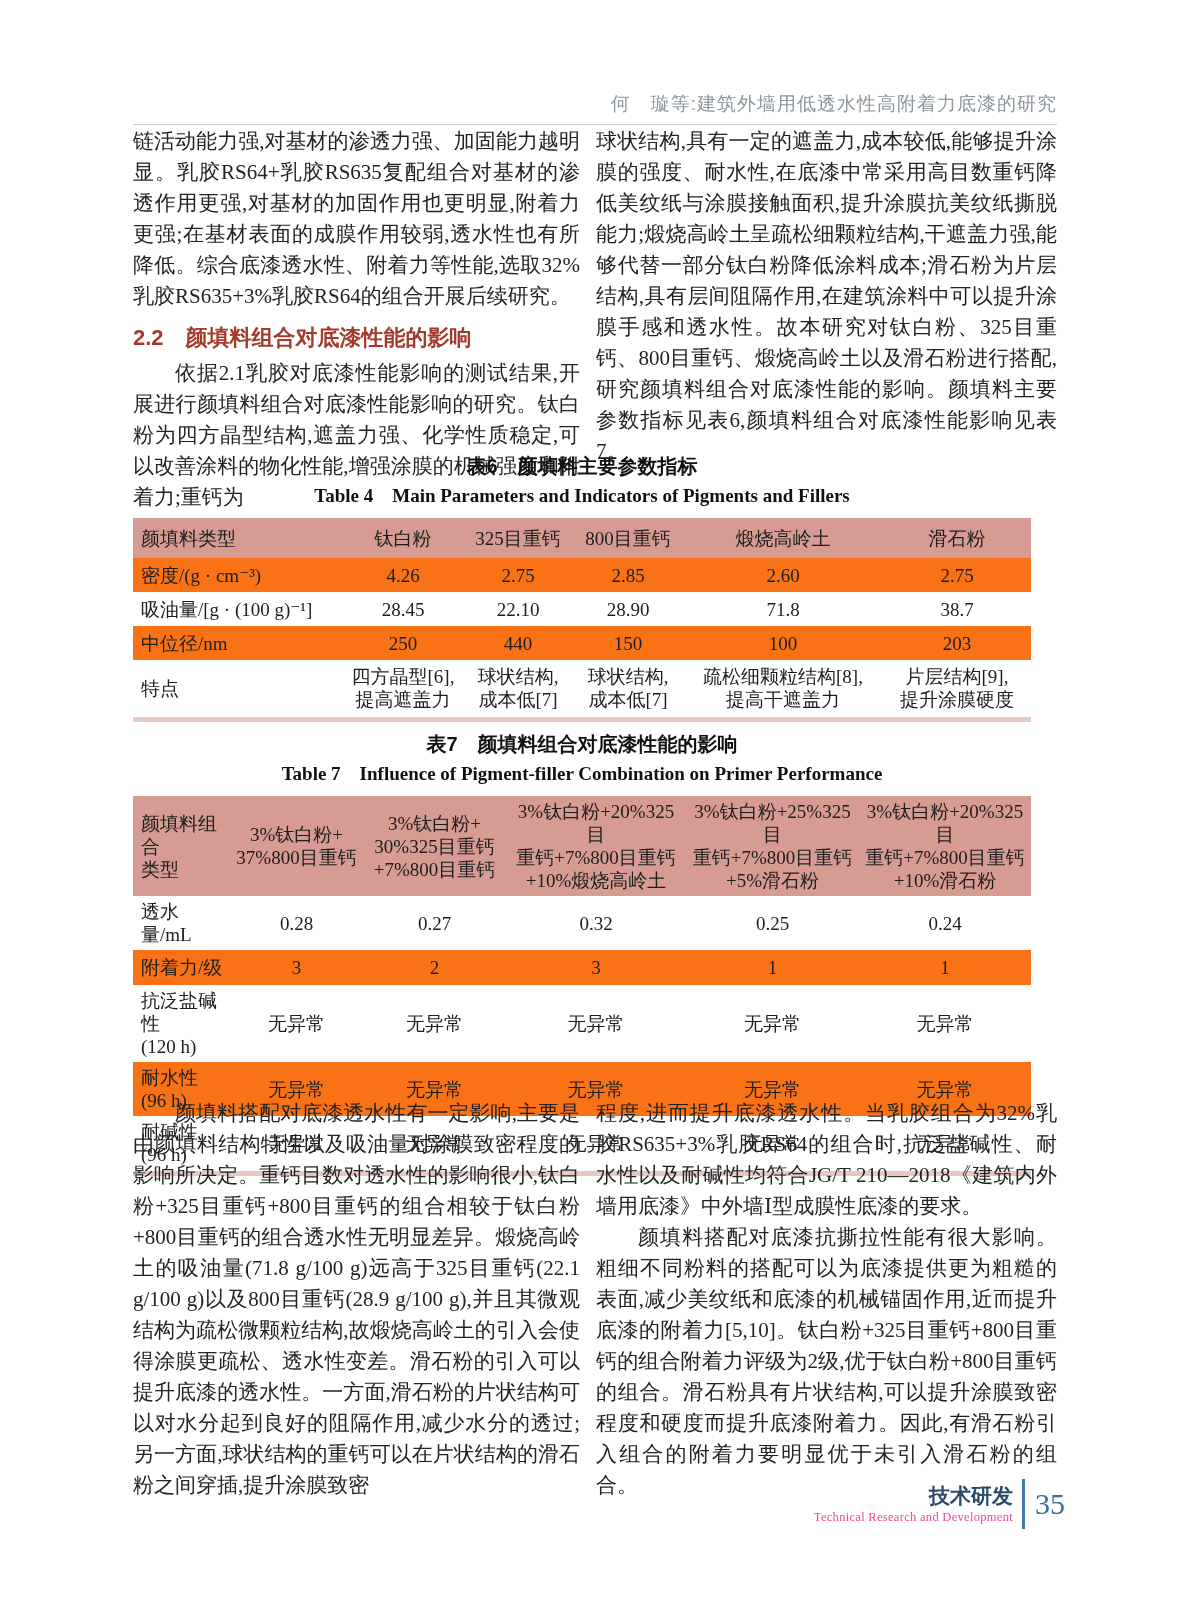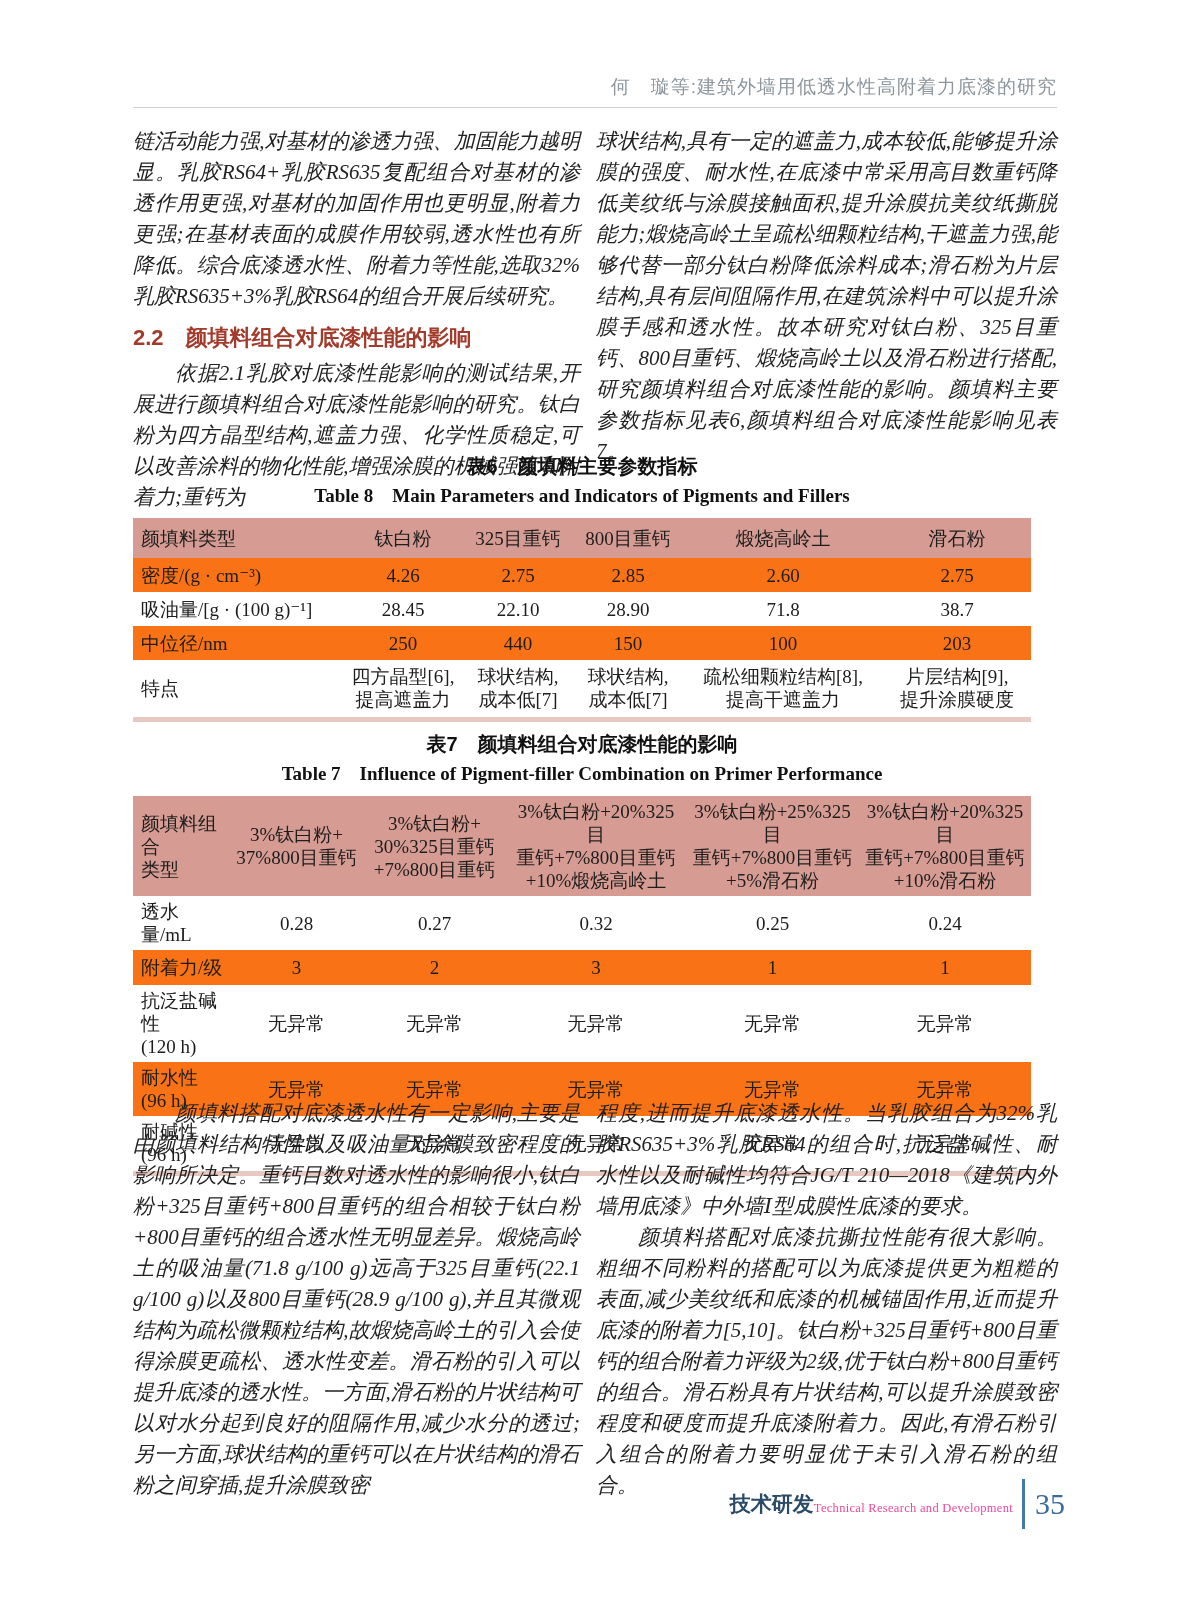--- a/index.html
+++ b/index.html
@@ -6,37 +6,37 @@
   .page{
     position:relative;
     width:1187px;height:1600px;
     background:#ffffff;
     font-family:"Liberation Serif","DejaVu Serif",serif;
     color:#222222;
     overflow:hidden;
   }
   
   .s-header{
-    position:absolute;top:0;left:133px;width:924px;height:100px;
+    position:absolute;top:17px;left:133px;width:924px;height:100px;
     border-bottom:1px solid #ccd1d5;
     display:flex;align-items:flex-end;justify-content:flex-end;
     padding-bottom:7px;box-sizing:content-box;
   }
   .running-title{
     font-family:"Liberation Sans","DejaVu Sans",sans-serif;
     font-size:19px;color:#8d969d;letter-spacing:1px;
   }
   
   .cols{position:absolute;left:133px;width:924px;display:flex;justify-content:space-between;}
   .s-top{top:126px;}
   .s-bottom{top:1098px;}
   .col-l{width:447px;}
   .col-r{width:461px;}
   .para{
-    font-size:21px;line-height:31px;text-align:justify;margin:0;font-style:italic;
+    font-size:21px;line-height:31px;text-align:justify;margin:0;
   }
   .indent{text-indent:2em;}
   .sec-heading{
     font-family:"Liberation Sans","DejaVu Sans",sans-serif;
     font-size:22px;font-weight:bold;color:#a23b2c;
     margin:11px 0 5px 0;line-height:30px;
   }
   
   .s-table6{position:absolute;top:453px;left:133px;width:924px;}
   .s-table7{position:absolute;top:731px;left:133px;width:924px;}
@@ -80,21 +80,21 @@
   #table7 col:nth-child(3){width:143px;}
   #table7 col:nth-child(4){width:180px;}
   #table7 col:nth-child(5){width:173px;}
   #table7 col:nth-child(6){width:172px;}
   .table-bar{width:898px;height:5px;background:#e8c9c2;margin-top:1px;}
   
   .s-footer{
     position:absolute;top:1479px;right:122px;
     display:flex;align-items:center;
   }
-  .footer-txt{display:flex;flex-direction:row;align-items:flex-end;}
+  .footer-txt{display:flex;flex-direction:column;align-items:flex-end;}
   .footer-zh{
     font-family:"Liberation Sans","DejaVu Sans",sans-serif;
     font-size:21px;font-weight:bold;color:#2a4a68;line-height:26px;
   }
   .footer-en{
     font-size:12.5px;color:#ec4899;line-height:17px;letter-spacing:.3px;
   }
   .footer-bar{width:3px;height:50px;background:#4579a8;margin:0 10px 0 9px;}
   .page-num{
     font-size:30px;color:#3a6b9e;line-height:50px;
@@ -115,21 +115,21 @@
       <div class="sec-heading">2.2　颜填料组合对底漆性能的影响</div>
       <p class="para indent">依据2.1乳胶对底漆性能影响的测试结果,开展进行颜填料组合对底漆性能影响的研究。钛白粉为四方晶型结构,遮盖力强、化学性质稳定,可以改善涂料的物化性能,增强涂膜的机械强度和附着力;重钙为</p>
     </div>
     <div class="col-r">
       <p class="para">球状结构,具有一定的遮盖力,成本较低,能够提升涂膜的强度、耐水性,在底漆中常采用高目数重钙降低美纹纸与涂膜接触面积,提升涂膜抗美纹纸撕脱能力;煅烧高岭土呈疏松细颗粒结构,干遮盖力强,能够代替一部分钛白粉降低涂料成本;滑石粉为片层结构,具有层间阻隔作用,在建筑涂料中可以提升涂膜手感和透水性。故本研究对钛白粉、325目重钙、800目重钙、煅烧高岭土以及滑石粉进行搭配,研究颜填料组合对底漆性能的影响。颜填料主要参数指标见表6,颜填料组合对底漆性能影响见表7。</p>
     </div>
   </div>
 
   <div class="s-table6">
     <div class="cap-zh">表6　颜填料主要参数指标</div>
-    <div class="cap-en">Table 8　Main Parameters and Indicators of Pigments and Fillers</div>
+    <div class="cap-en">Table 4　Main Parameters and Indicators of Pigments and Fillers</div>
     <table class="datatable" id="table6">
       <colgroup>
           <col>
           <col>
           <col>
           <col>
           <col>
           <col>
         </colgroup>
     <thead>

